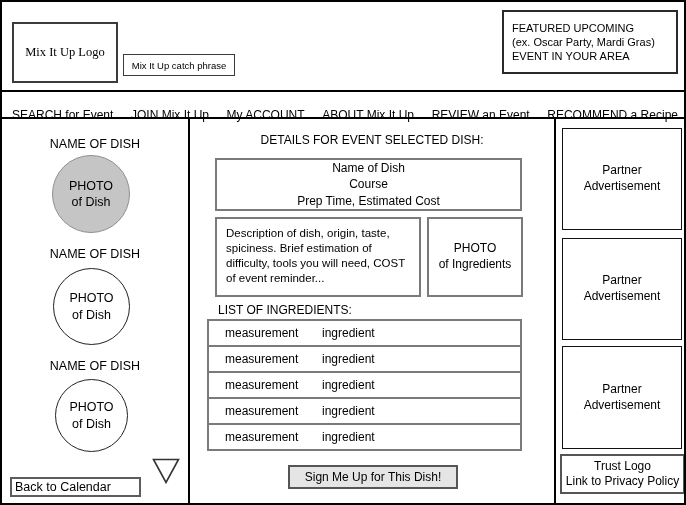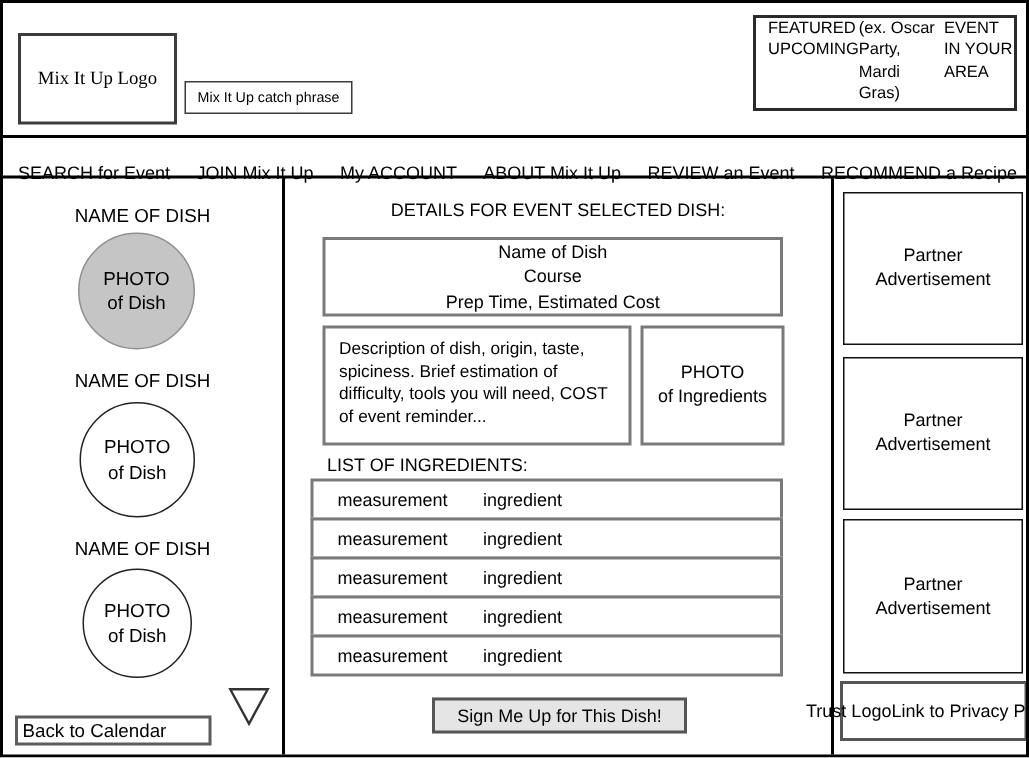--- a/index.html
+++ b/index.html
@@ -21,21 +21,21 @@
     font-size:12.5px;
     font-family:Liberation Serif, serif;
   }
   .catch-box {
     position:absolute; left:121px; top:52px; width:112px; height:22px;
     border:1px solid #3c3c3c; display:flex; align-items:center; justify-content:center;
     font-size:9.5px; white-space:nowrap;
   }
   .featured-box {
     position:absolute; left:500px; top:8px; width:176px; height:64px;
-    border:2px solid #2a2a2a; display:flex; justify-content:center;
+    border:2px solid #2a2a2a; display:flex; flex-direction:column; justify-content:center;
     padding-left:8px; font-size:11px; line-height:1.3;
   }
 
   
   .nav {
     position:absolute; left:0; top:88px; width:686px; height:29px;
     border-top:2px solid #000; border-bottom:2px solid #000;
     display:flex; align-items:center; justify-content:space-between;
     padding:0 10px; font-size:12px; background:#fff;
   }
@@ -98,21 +98,21 @@
   .ad {
     position:absolute; left:6px; width:120px; border:1px solid #111;
     display:flex; align-items:center; justify-content:center;
     text-align:center; font-size:12px; line-height:1.3; padding:0 12px;
   }
   .ad1 { top:9px;   height:102px; }
   .ad2 { top:119px; height:102px; }
   .ad3 { top:227px; height:103px; }
   .trust-box {
     position:absolute; left:4px; top:335px; width:125px; height:40px;
-    border:2px solid #555; display:flex; 
+    border:2px solid #555; display:flex; flex-direction:column;
     align-items:center; justify-content:center; text-align:center;
     font-size:12px; line-height:1.25; white-space:nowrap;
   }
 </style>
 </head>
 <body>
 
 <div class="page">
 
   <div class="logo-box">

